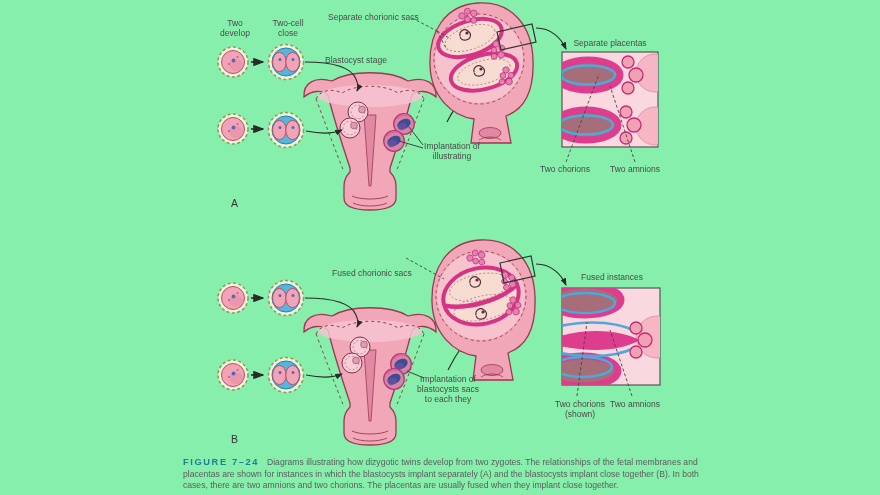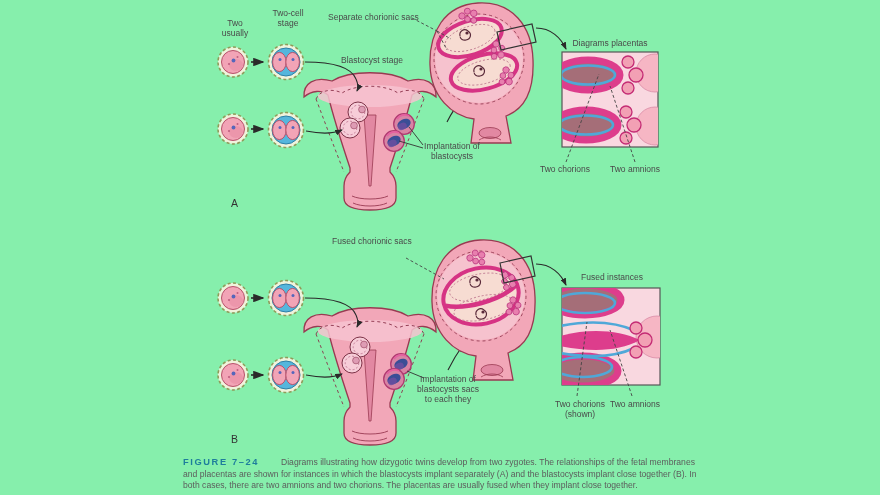--- a/index.html
+++ b/index.html
@@ -7,21 +7,21 @@
          font-family:"Liberation Sans",sans-serif;}
   #art{position:absolute;left:0;top:0;}
   .lbl{position:absolute;font-size:8.5px;line-height:1.2;color:#4a4a4a;
        text-align:center;transform:translateX(-50%);white-space:nowrap;}
   .lbl.left{transform:none;text-align:left;}
   .lbl span{display:block;}
   .panel-letter{position:absolute;font-size:10.5px;color:#333;transform:none;}
   .caption{position:absolute;left:183px;top:457px;width:517px;
            font-size:8.6px;line-height:11.5px;color:#5c5c5c;text-align:left;}
   .caption .fig-label{color:#1e7d9c;font-weight:bold;font-size:9.3px;
-           letter-spacing:1.6px;margin-right:22px;}
+           letter-spacing:1.6px;margin-right:8px;}
 </style>
 </head>
 <body>
 
 <div id="stage">
 
 <svg id="art" width="880" height="495" viewBox="0 0 880 495">
   <defs>
     <marker id="ah" viewBox="0 0 8 6" refX="7" refY="3" markerWidth="7" markerHeight="5.5" orient="auto">
       <path d="M0,0 L8,3 L0,6 Z" fill="#2a2a2a"></path>
@@ -215,38 +215,38 @@
         <circle cx="636" cy="352" r="6" fill="#f2a0b4" stroke="#c42b74" stroke-width="1.3"></circle>
       </g>
       <path d="M577,396 L587,322" fill="none" stroke="#444" stroke-width="0.9" stroke-dasharray="3,2.2"></path>
       <path d="M632,396 L610,330" fill="none" stroke="#444" stroke-width="0.9" stroke-dasharray="3,2.2"></path>
     </g>
   </g>
 </svg>
 
 <div class="lbl" style="left:235px;top:18px">
   <span>Two</span>
-  <span>usually</span>
-</div>
-<div class="lbl" style="left:288px;top:8px">
+  <span>develop</span>
+</div>
+<div class="lbl" style="left:288px;top:18px">
   <span>Two-cell</span>
-  <span>stage</span>
+  <span>close</span>
 </div>
 <div class="lbl left" style="left:328px;top:12px">Separate chorionic sacs</div>
-<div class="lbl left" style="left:341px;top:55px">Blastocyst stage</div>
+<div class="lbl left" style="left:325px;top:55px">Blastocyst stage</div>
 <div class="lbl" style="left:452px;top:141px">
   <span>Implantation of</span>
-  <span>blastocysts</span>
-</div>
-<div class="lbl" style="left:610px;top:38px">Diagrams placentas</div>
+  <span>illustrating</span>
+</div>
+<div class="lbl" style="left:610px;top:38px">Separate placentas</div>
 <div class="lbl" style="left:565px;top:164px">Two chorions</div>
 <div class="lbl" style="left:635px;top:164px">Two amnions</div>
 <div class="panel-letter" style="left:231px;top:197px">A</div>
 
-<div class="lbl left" style="left:332px;top:236px">Fused chorionic sacs</div>
+<div class="lbl left" style="left:332px;top:268px">Fused chorionic sacs</div>
 <div class="lbl" style="left:448px;top:374px">
   <span>Implantation of</span>
   <span>blastocysts sacs</span>
   <span>to each they</span>
 </div>
 <div class="lbl" style="left:612px;top:272px">Fused instances</div>
 <div class="lbl" style="left:580px;top:399px">
   <span>Two chorions</span>
   <span>(shown)</span>
 </div>

